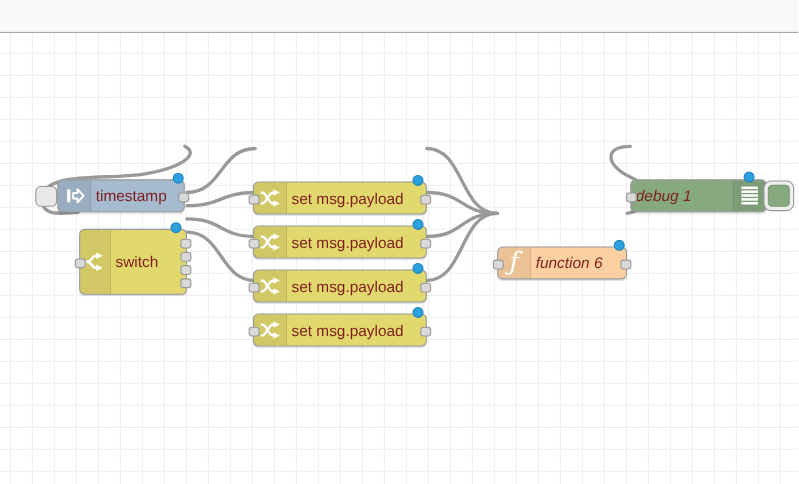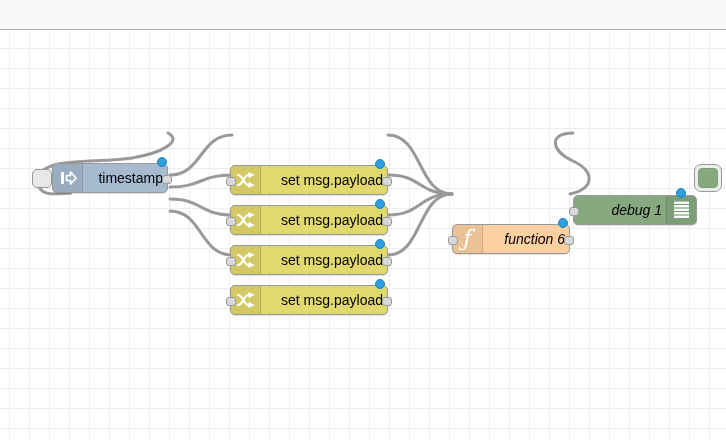--- a/index.html
+++ b/index.html
@@ -27,21 +27,21 @@
     border:1px solid #999;border-radius:5px;
     box-shadow:0 1px 1px rgba(0,0,0,0.12);
   }
   .node-icon{
     width:30px;flex:0 0 30px;display:flex;align-items:center;justify-content:center;
     background:rgba(0,0,0,0.07);box-sizing:border-box;
   }
   .icon-left{border-right:1px solid rgba(0,0,0,0.12);border-radius:4px 0 0 4px;}
   .icon-right{border-left:1px solid rgba(0,0,0,0.12);border-radius:0 4px 4px 0;}
   .node-label{
-    flex:1;text-align:right;font-size:14px;color:#000000;
+    flex:1;text-align:left;font-size:14px;color:#7f1d1d;
     white-space:nowrap;align-self:center;line-height:14px;padding:0 4px;
   }
   .italic{font-style:italic;}
   .port{
     position:absolute;width:10px;height:9px;background:#d9d9d9;
     border:1px solid #999;border-radius:3px;box-sizing:border-box;z-index:3;
   }
   .changed-dot{
     position:absolute;width:10px;height:10px;border-radius:50%;
     background:#2da0e0;border:1px solid #1d83bb;box-sizing:border-box;z-index:4;
@@ -101,20 +101,37 @@
       <svg width="20" height="20" viewBox="0 0 20 20">
         <rect x="3" y="4" width="3" height="12" rx="1" fill="#fff"></rect>
         <polygon points="8.5,7.5 12.5,7.5 12.5,4 18,10 12.5,16 12.5,12.5 8.5,12.5" fill="none" stroke="#fff" stroke-width="1.7" stroke-linejoin="round"></polygon>
       </svg>
     </div>
     <div class="node-label">timestamp</div>
     <div class="port" style="right:-5px;top:11px;"></div>
     <div class="changed-dot" style="right: 0px; top: -7px; background-color: rgb(45, 160, 224);"></div>
   </div>
 
+  <div class="node n-switch" style="background-color: rgb(226, 217, 110);">
+    <div class="node-icon icon-left" style="flex-basis:28px;width:28px;">
+      <svg width="20" height="22" viewBox="0 0 20 22">
+        <path d="M2,11 C7,11 6,5.5 10.5,5.5" fill="none" stroke="#fff" stroke-width="2.2" stroke-linecap="round"></path>
+        <path d="M2,11 C7,11 6,16.5 10.5,16.5" fill="none" stroke="#fff" stroke-width="2.2" stroke-linecap="round"></path>
+        <polygon points="10.5,2.5 16.5,5.5 10.5,8.5" fill="#fff"></polygon>
+        <polygon points="10.5,13.5 16.5,16.5 10.5,19.5" fill="#fff"></polygon>
+      </svg>
+    </div>
+    <div class="node-label">switch</div>
+    <div class="port" style="left:-5px;top:26px;"></div>
+    <div class="port" style="right:-5px;top:8px;"></div>
+    <div class="port" style="right:-5px;top:20px;"></div>
+    <div class="port" style="right:-5px;top:32px;"></div>
+    <div class="port" style="right:-5px;top:44px;"></div>
+    <div class="changed-dot" style="right: 4px; top: -7px; background-color: rgb(45, 160, 224);"></div>
+  </div>
 
   <div class="node n-change1" style="background-color: rgb(226, 217, 110);">
     <div class="node-icon icon-left">
       <svg width="20" height="20" viewBox="0 0 20 20">
         <path d="M2,15 C7,15 7.5,5 12.5,5" fill="none" stroke="#fff" stroke-width="2.2" stroke-linecap="round"></path>
         <path d="M2,5 C7,5 7.5,15 12.5,15" fill="none" stroke="#fff" stroke-width="2.2" stroke-linecap="round"></path>
         <polygon points="12.5,2 18.5,5 12.5,8" fill="#fff"></polygon>
         <polygon points="12.5,12 18.5,15 12.5,18" fill="#fff"></polygon>
       </svg>
     </div>
@@ -175,21 +192,21 @@
     </div>
     <div class="node-label italic">function 6</div>
     <div class="port" style="left:-5px;top:11px;"></div>
     <div class="port" style="right:-5px;top:11px;"></div>
     <div class="changed-dot" style="right: 1px; top: -7px; background-color: rgb(45, 160, 224);"></div>
   </div>
 
   <div class="debug-toggle">
     <div class="debug-toggle-inner" style="background-color: rgb(135, 169, 128);"></div>
   </div>
-  <div class="node n-debug" style="background-color: rgb(135, 169, 128); margin-top: 32px;">
+  <div class="node n-debug" style="background-color: rgb(135, 169, 128);">
     <div class="node-label italic">debug 1</div>
     <div class="node-icon icon-right">
       <svg width="17" height="20" viewBox="0 0 17 20">
         <rect x="1" y="1.6" width="15" height="2.3" fill="#fff"></rect>
         <rect x="1" y="5.1" width="15" height="2.3" fill="#fff"></rect>
         <rect x="1" y="8.6" width="15" height="2.3" fill="#fff"></rect>
         <rect x="1" y="12.1" width="15" height="2.3" fill="#fff"></rect>
         <rect x="1" y="15.6" width="15" height="2.3" fill="#fff"></rect>
       </svg>
     </div>

